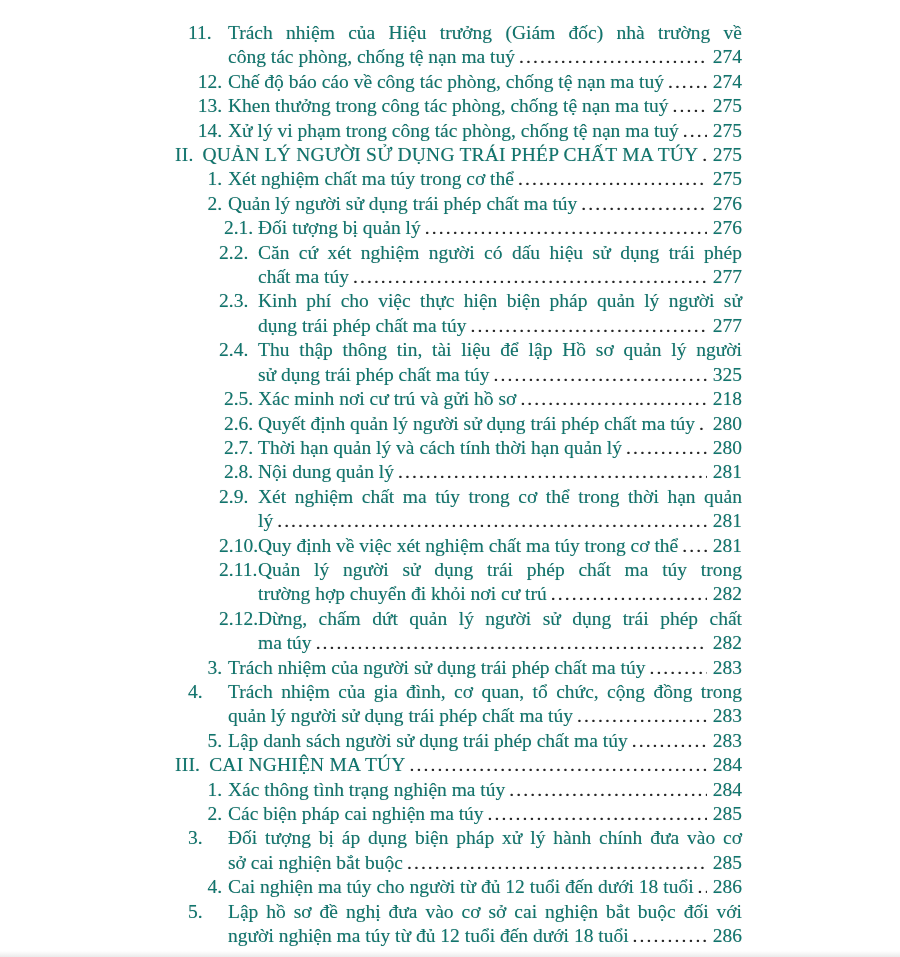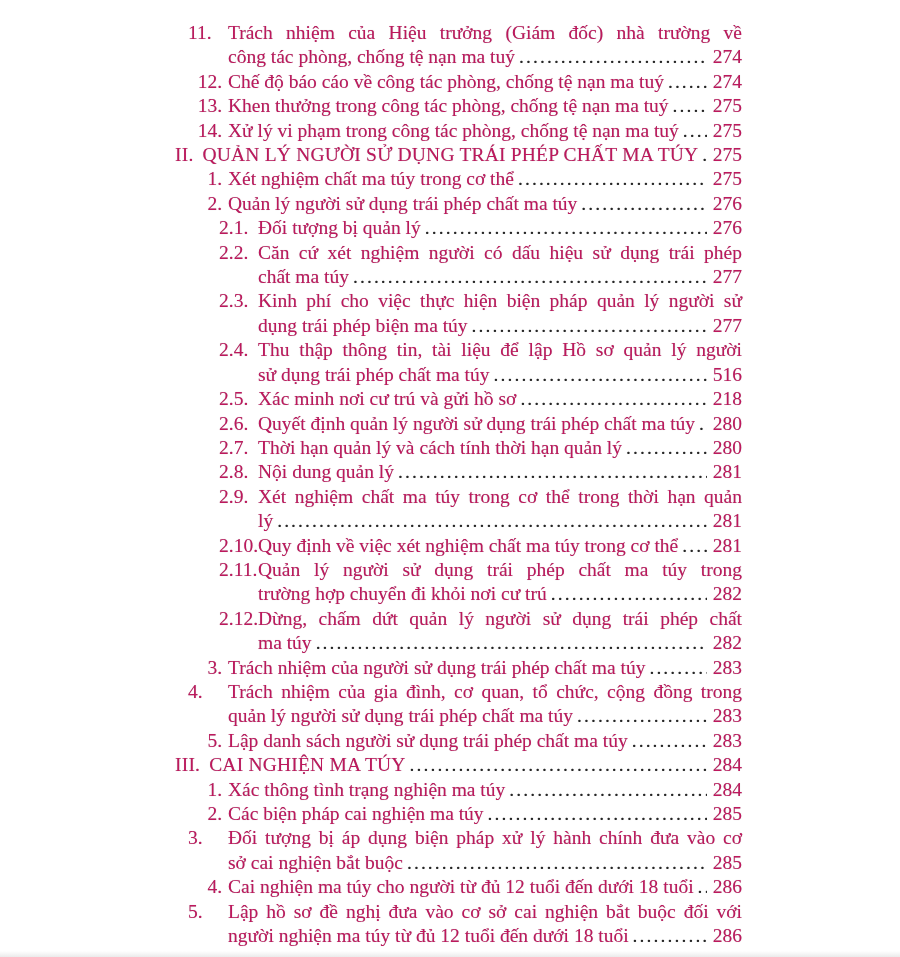--- a/index.html
+++ b/index.html
@@ -7,21 +7,21 @@
     padding: 0;
     background: #ffffff;
   }
   .page {
     position: relative;
     width: 900px;
     height: 957px;
     background: #ffffff;
     overflow: hidden;
     font-family: "Liberation Serif", "DejaVu Serif", serif;
-    color: #be185d;
+    color: #0f766e;
   }
   .toc {
     position: absolute;
     left: 175px;
     top: 21px;
     width: 567px;
     font-size: 19.5px;
     line-height: 24.4px;
     text-shadow: 0 0 0.7px rgba(50,50,50,0.38);
   }
@@ -58,21 +58,21 @@
     color: #262626;
   }
   .pg {
     white-space: nowrap;
     padding-left: 4px;
   }
 
   
   .num { position: absolute; top: 0; }
   .level1 .num { left: -40px; width: 34px; text-align: right; }
-  .level2 .num { left: -39px; width: 39px; text-align: left; }
+  .level2 .num { left: -39px; width: 39px; text-align: center; }
   .level0 .numinline { padding-right: 9px; }
 
   
   .level0 .txt, .level0 .numinline { letter-spacing: 0.2px; }
 
   
   .bottom-edge {
     position: absolute;
     left: 0;
     right: 0;
@@ -153,31 +153,31 @@
         <div class="line justline"><span class="num">2.2.</span><span class="jtxt">Căn cứ xét nghiệm người có dấu hiệu sử dụng trái phép</span></div>
         <div class="line lastline">
           <span class="txt">chất ma túy</span>
           <span class="dots"></span>
           <span class="pg">277</span>
         </div>
       </div>
       <div class="entry level2">
         <div class="line justline"><span class="num">2.3.</span><span class="jtxt">Kinh phí cho việc thực hiện biện pháp quản lý người sử</span></div>
         <div class="line lastline">
-          <span class="txt">dụng trái phép biện ma túy</span>
+          <span class="txt">dụng trái phép chất ma túy</span>
           <span class="dots"></span>
           <span class="pg">277</span>
         </div>
       </div>
       <div class="entry level2">
         <div class="line justline"><span class="num">2.4.</span><span class="jtxt">Thu thập thông tin, tài liệu để lập Hồ sơ quản lý người</span></div>
         <div class="line lastline">
           <span class="txt">sử dụng trái phép chất ma túy</span>
           <span class="dots"></span>
-          <span class="pg">516</span>
+          <span class="pg">325</span>
         </div>
       </div>
       <div class="entry level2">
         <div class="line lastline">
           <span class="num">2.5.</span>
           <span class="txt">Xác minh nơi cư trú và gửi hồ sơ</span>
           <span class="dots"></span>
           <span class="pg">218</span>
         </div>
       </div>

